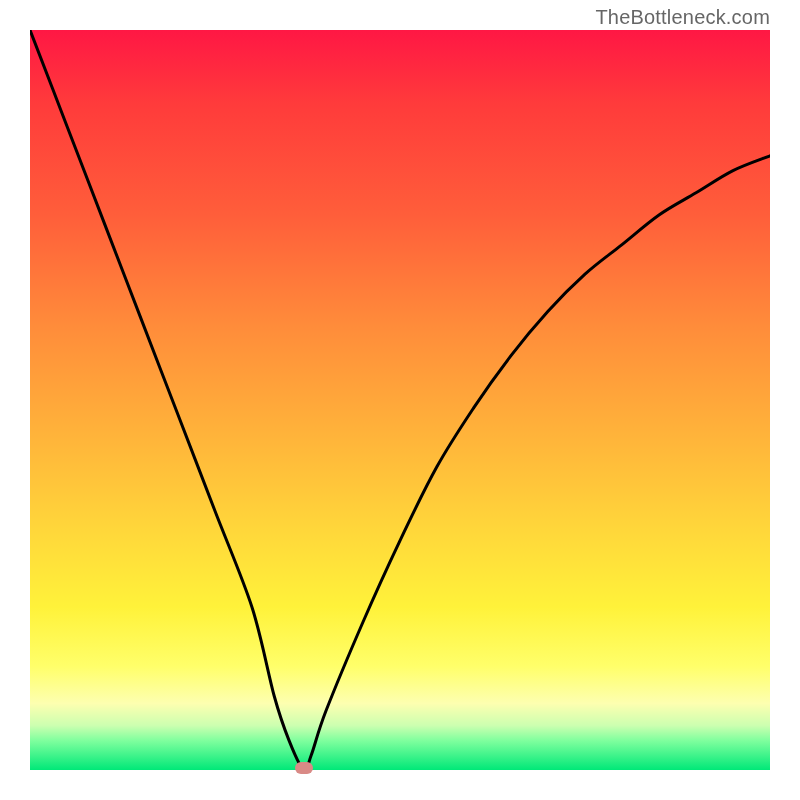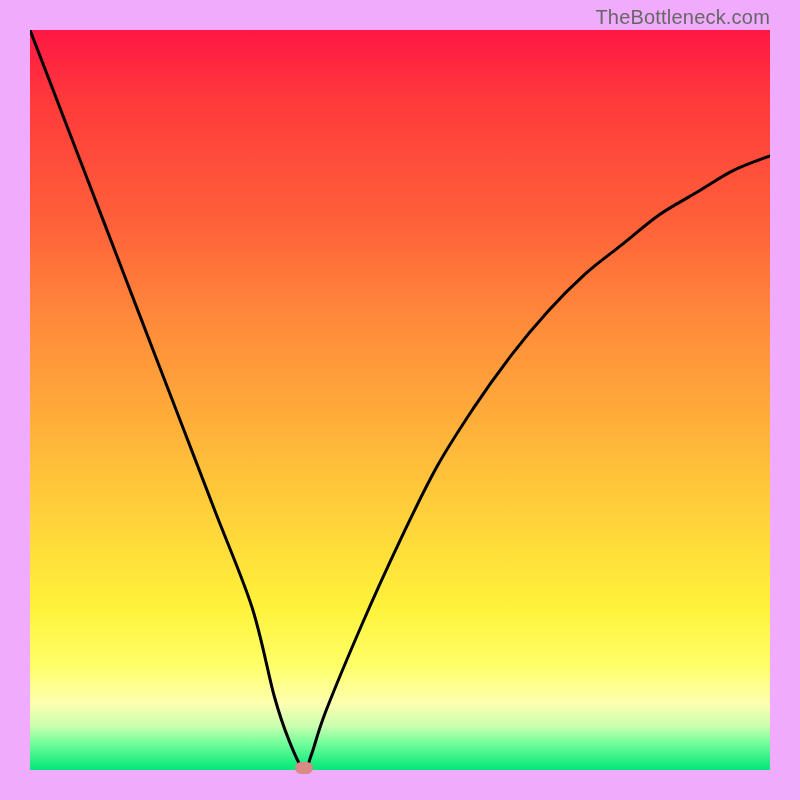--- a/index.html
+++ b/index.html
@@ -1,21 +1,21 @@
 <!DOCTYPE html>
 <html><head>
 <meta charset="utf-8">
 <style>
   * { margin: 0; padding: 0; box-sizing: border-box; }
   html, body { width: 800px; height: 800px; overflow: hidden; background: #000; }
   .container {
     position: relative;
     width: 800px;
     height: 800px;
-    background: #f0abfc;
+    background: #ffffff;
   }
   .plot-area {
     position: absolute;
     left: 30px;
     top: 30px;
     width: 740px;
     height: 740px;
     background: linear-gradient(to bottom,
       #ff1744 0%,
       #ff3b3b 10%,

